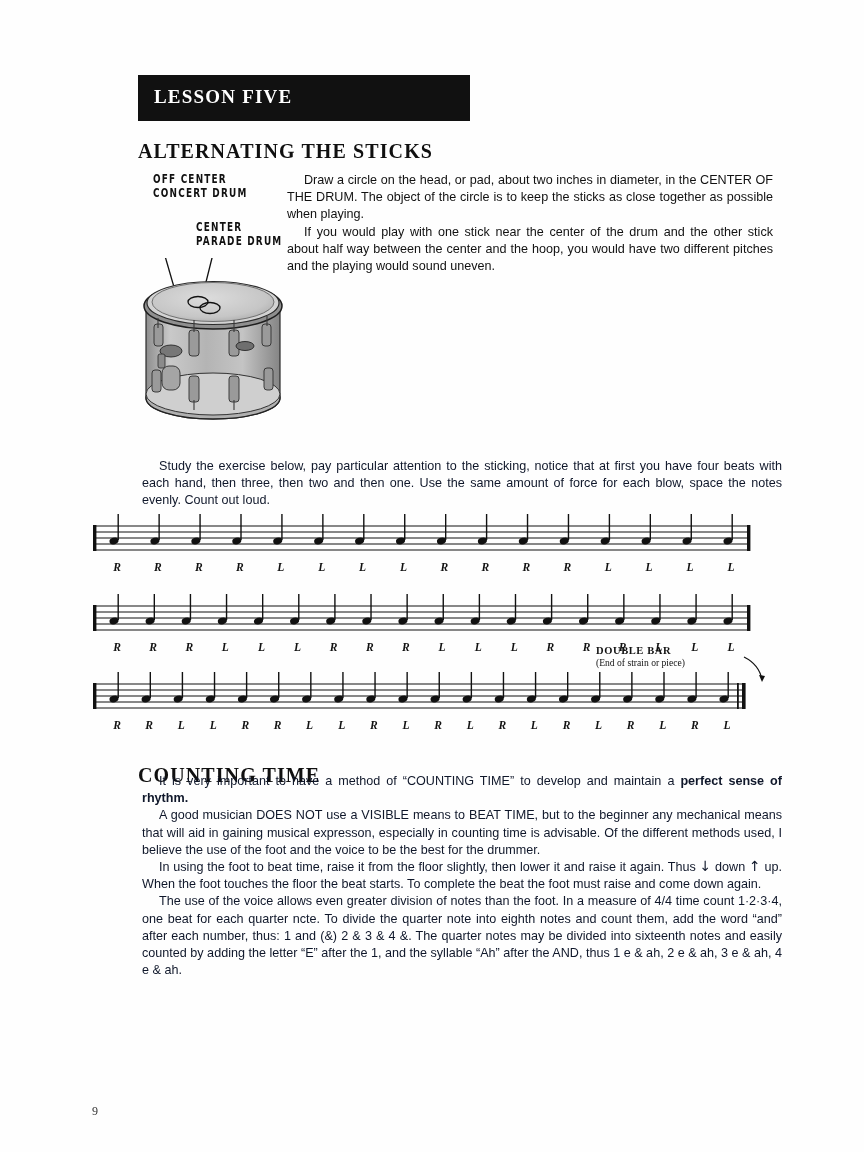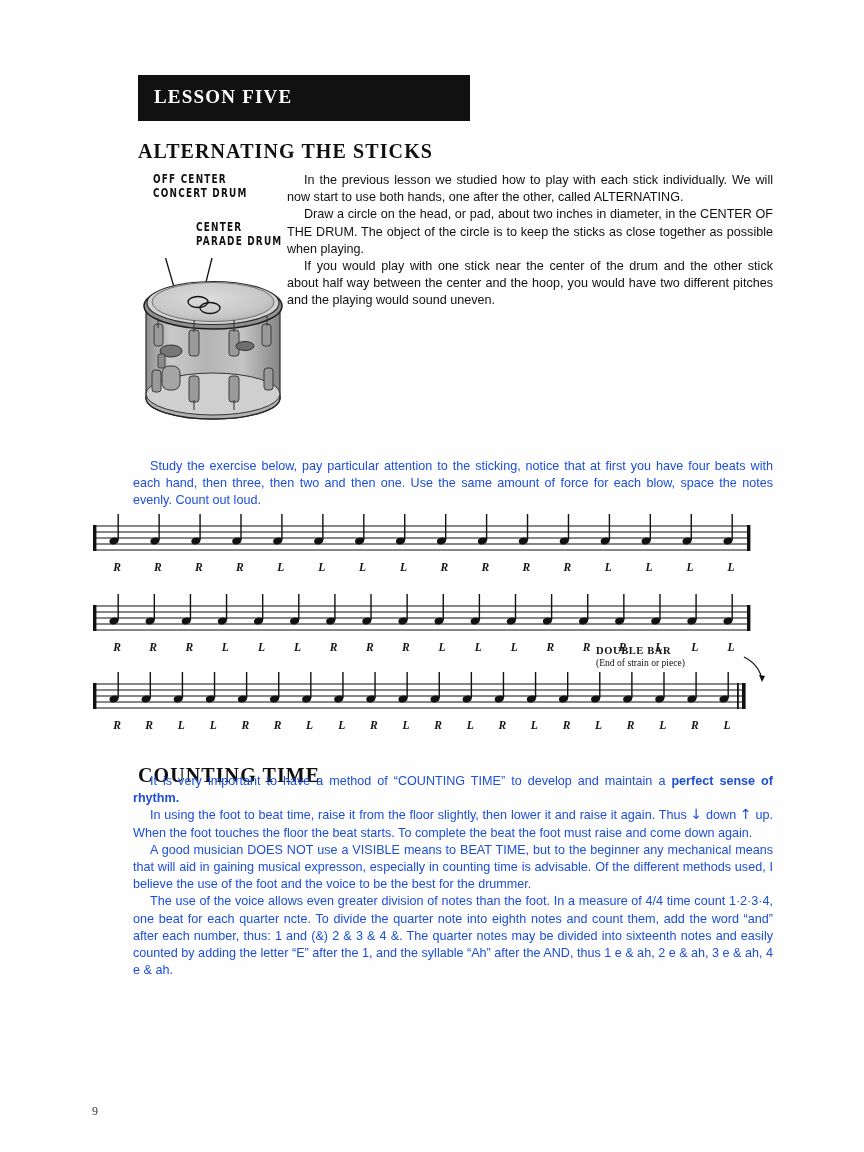--- a/index.html
+++ b/index.html
@@ -87,27 +87,27 @@
     left: 287px;
     top: 172px;
     width: 486px;
     font-size: 12.6px;
     line-height: 17.2px;
     text-align: justify;
     color: #111111;
   }
   .body-full {
     position: absolute;
-    left: 133px;
+    left: 142px;
     top: 0;
     width: 640px;
     font-size: 12.6px;
     line-height: 17.2px;
     text-align: justify;
-    color: #1d4ed8;
+    color: #0f172a;
   }
   .body-col p, .body-full p {
     margin: 0;
     text-indent: 17px;
   }
   #para-exercise-wrap { top: 458px; }
   #counting-paras-wrap { top: 773px; }
 
   .bold-inline { font-weight: bold; }
 
@@ -257,21 +257,20 @@
       </g>
 
       <ellipse cx="31" cy="93" rx="11" ry="6" fill="#777" stroke="#262626" stroke-width="0.9"></ellipse>
       <ellipse cx="105" cy="88" rx="9" ry="4.5" fill="#6f6f6f" stroke="#262626" stroke-width="0.9"></ellipse>
       <rect x="22" y="108" width="18" height="24" rx="7" fill="#a5a5a5" stroke="#2c2c2c" stroke-width="0.9"></rect>
       <rect x="18" y="96" width="7" height="14" rx="2" fill="#8b8b8b" stroke="#2c2c2c" stroke-width="0.8"></rect>
     </svg>
   </div>
 
   <div class="body-col">
-    <p>In the previous lesson we studied how to play with each stick individually. We will now start to use both hands, one after the other, called ALTERNATING.</p>
     <p>Draw a circle on the head, or pad, about two inches in diameter, in the CENTER OF THE DRUM. The object of the circle is to keep the sticks as close together as possible when playing.</p>
     <p>If you would play with one stick near the center of the drum and the other stick about half way between the center and the hoop, you would have two different pitches and the playing would sound uneven.</p>
   </div>
 
   <div class="body-full" id="para-exercise-wrap">
     <p>Study the exercise below, pay particular attention to the sticking, notice that at first you have four beats with each hand, then three, then two and then one. Use the same amount of force for each blow, space the notes evenly. Count out loud.</p>
   </div>
 
   <div class="stave-block" id="stave-1">
     <svg class="stave-svg" width="660" height="48" viewBox="0 0 660 48">
@@ -497,22 +496,22 @@
   </div>
   <svg class="double-bar-hook" viewBox="0 0 24 26">
     <path d="M2,1 C10,5 18,12 20,24" fill="none" stroke="#111" stroke-width="1.2"></path>
     <polygon points="20,26 17,19 23,20" fill="#111"></polygon>
   </svg>
 
   <div class="body-full" id="counting-paras-wrap">
     <p>
       <span>It is very important to have a method of “COUNTING TIME” to develop and maintain a </span><span class="bold-inline">perfect sense of rhythm.</span>
     </p>
+    <p>A good musician DOES NOT use a VISIBLE means to BEAT TIME, but to the beginner any mechanical means that will aid in gaining musical expresson, especially in counting time is advisable. Of the different methods used, I believe the use of the foot and the voice to be the best for the drummer.</p>
     <p>
       <span>In using the foot to beat time, raise it from the floor slightly, then lower it and raise it again. Thus </span><span class="arrow-glyph">↓</span><span> down </span><span class="arrow-glyph">↑</span><span> up. When the foot touches the floor the beat starts. To complete the beat the foot must raise and come down again.</span>
     </p>
-    <p>A good musician DOES NOT use a VISIBLE means to BEAT TIME, but to the beginner any mechanical means that will aid in gaining musical expresson, especially in counting time is advisable. Of the different methods used, I believe the use of the foot and the voice to be the best for the drummer.</p>
     <p>The use of the voice allows even greater division of notes than the foot. In a measure of 4/4 time count 1·2·3·4, one beat for each quarter ncte. To divide the quarter note into eighth notes and count them, add the word “and” after each number, thus: 1 and (&amp;) 2 &amp; 3 &amp; 4 &amp;. The quarter notes may be divided into sixteenth notes and easily counted by adding the letter “E” after the 1, and the syllable “Ah” after the AND, thus 1 e &amp; ah, 2 e &amp; ah, 3 e &amp; ah, 4 e &amp; ah.</p>
   </div>
 
   <div class="page-number">9</div>
 
 </div>
 
 </body></html>

